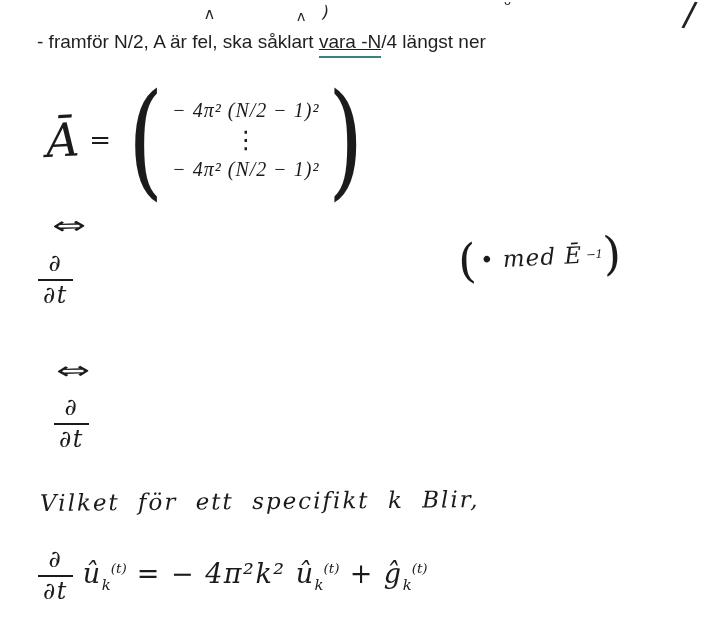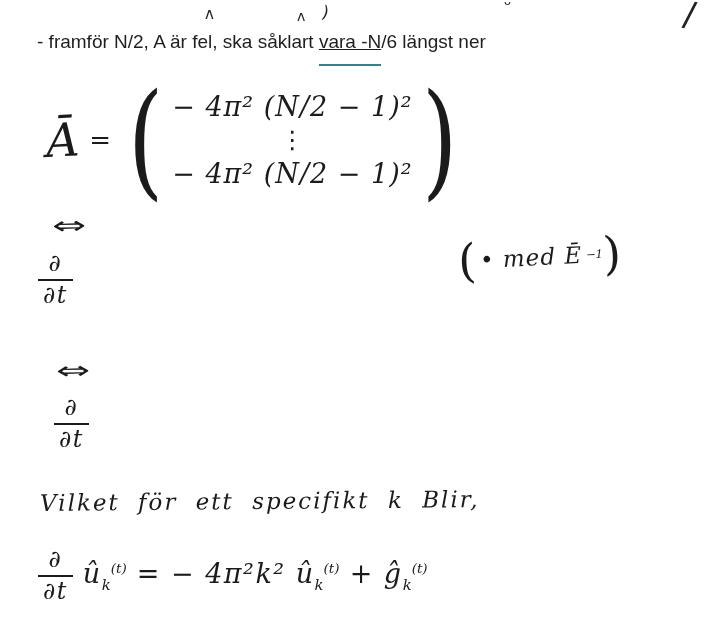--- a/index.html
+++ b/index.html
@@ -20,21 +20,21 @@
     left: 37px;
     top: 31px;
     font-family: "Liberation Sans", sans-serif;
     font-size: 19px;
     color: #1f1f1f;
     white-space: nowrap;
   }
   .typed .ul {
     text-decoration: underline;
     border-bottom: 2px solid #3a8185;
-    padding-bottom: 12px;
+    padding-bottom: 4px;
   }
 
   
   .hw {
     font-family: "DejaVu Serif", serif;
     font-style: italic;
     color: #1b1b1b;
   }
 
   
@@ -54,21 +54,21 @@
   .eq-matrix .eqsign { font-size: 26px; margin-right: 10px; }
   .bigparen {
     display: inline-block;
     font-size: 126px;
     font-style: normal;
     font-weight: 300;
     line-height: 1.05;
     transform: scaleX(0.72);
   }
   .matrix-col { display: flex; flex-direction: column; align-items: center; margin: 0 2px; }
-  .matrix-col .row { font-size: 27px; letter-spacing: 1px; white-space: nowrap; }
+  .matrix-col .row { font-size: 20px; letter-spacing: 1px; white-space: nowrap; font-family: Liberation Serif, serif; }
   .matrix-col .dots { font-size: 24px; padding: 4px 0; font-style: normal; }
 
   
   .equiv {
     position: absolute;
     font-family: "DejaVu Sans", sans-serif;
     font-size: 24px;
     color: #1b1b1b;
     display: inline-block;
     transform: scaleX(1.7) rotate(-2deg);
@@ -123,21 +123,21 @@
 <div id="canvas">
 
   <span class="stray" style="left:205px; top:5px; font-size:15px;">ʌ</span>
   <span class="stray" style="left:297px; top:8px; font-size:14px;">ʌ</span>
   <span class="stray" style="left:322px; top:2px; font-size:17px; transform:rotate(14deg);">)</span>
   <span class="stray" style="left:504px; top:-6px; font-size:18px;">ᵕ</span>
   <span class="stray" style="left:527px; top:-8px; font-size:16px;">ʼ</span>
   <span class="stray" style="left:684px; top:-6px; font-size:34px; transform:rotate(10deg);">/</span>
 
   <div class="typed">
-    <span>- framför N/2, A är fel, ska såklart </span><span class="ul">vara -N</span><span>/6 längst ner</span>
+    <span>- framför N/2, A är fel, ska såklart </span><span class="ul">vara -N</span><span>/4 längst ner</span>
   </div>
 
   <div class="eq-matrix hw">
     <span class="lhs">Ā</span>
     <span class="eqsign">=</span>
     <span class="bigparen">(</span>
     <span class="matrix-col">
       <span class="row">− 4π² (N/2 − 1)²</span>
       <span class="dots">⋮</span>
       <span class="row">− 4π² (N/2 − 1)²</span>

